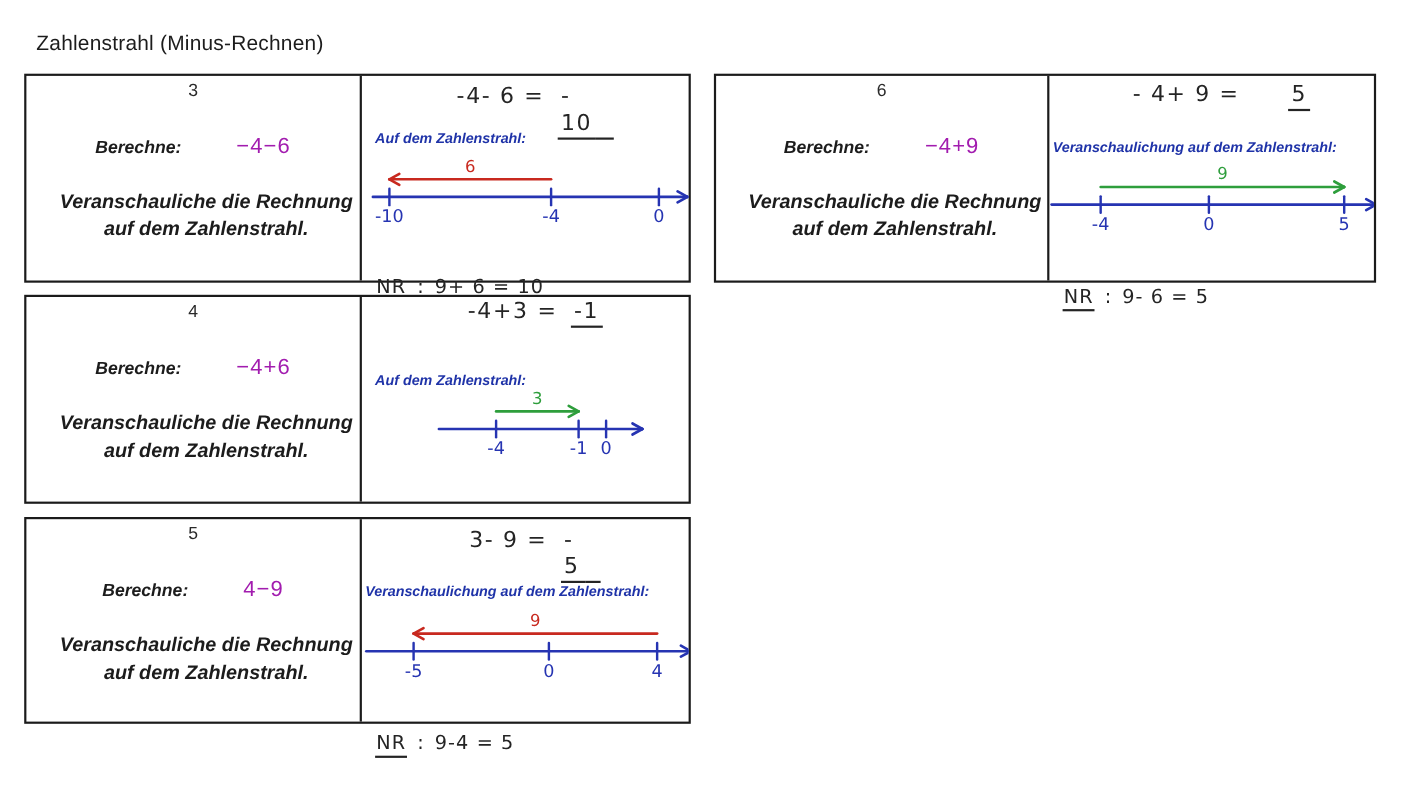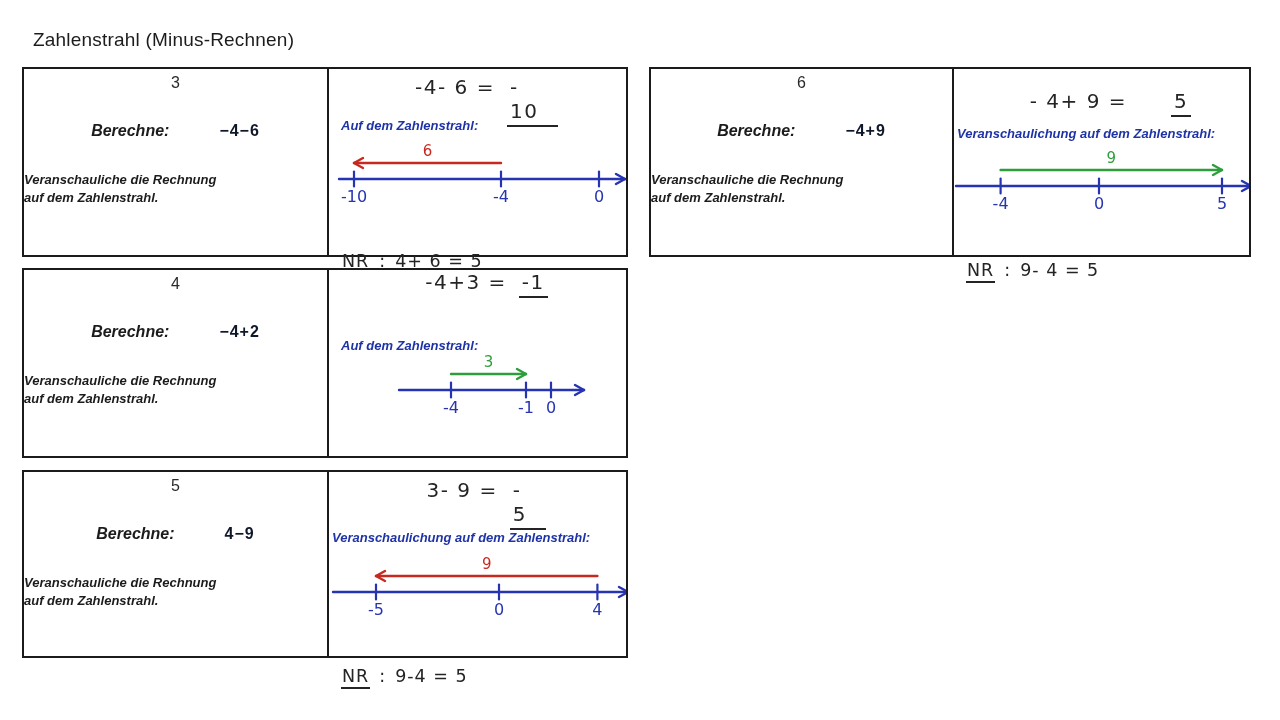--- a/index.html
+++ b/index.html
@@ -20,25 +20,25 @@
 
   .card-num {
     position:absolute; top:5px; left:0; width:100%;
     text-align:center; font-size:16px; color:#2a2a2a;
   }
   .ber-row {
     position:absolute; top:53px; left:0; width:100%;
     display:flex; justify-content:center; align-items:baseline; gap:50px;
   }
   .ber-label { font-weight:bold; font-style:italic; font-size:16px; }
-  .ber-expr  { font-size:16px; letter-spacing:1px; color:#0f172a;font-weight:bold; }
+  .ber-expr  { font-size:20px; letter-spacing:1px; color:#a21caf; }
   .instr {
-    position:absolute; top:102px; left:0; width:100%;
-    text-align:left; font-weight:bold; font-style:italic;
-    font-size:13px; line-height:1.4;
+    position:absolute; top:102px; left:12px; width:100%;
+    text-align:center; font-weight:bold; font-style:italic;
+    font-size:18px; line-height:1.4;
   }
 
   .hand { font-family:"DejaVu Sans", sans-serif; }
 
   .eq-row {
     position:absolute; left:0; width:100%;
     display:flex; justify-content:center; align-items:flex-start; gap:12px;
     font-size:20px; letter-spacing:1.5px; color:#242424;padding-left:18px;
   }
   .ans-wrap { display:inline-flex; flex-direction:row; align-items:flex-end; }
@@ -97,31 +97,31 @@
           <text x="270" y="59" text-anchor="middle" fill="#2634b2" font-size="16" font-family="DejaVu Sans, sans-serif">0</text>
           <line x1="172" y1="20" x2="25" y2="20" stroke="#c8291f" stroke-width="2.4" stroke-linecap="round"></line>
           <line x1="25" y1="20" x2="34" y2="15" stroke="#c8291f" stroke-width="2.4" stroke-linecap="round"></line>
           <line x1="25" y1="20" x2="34" y2="25" stroke="#c8291f" stroke-width="2.4" stroke-linecap="round"></line>
           <text x="98.5" y="13" text-anchor="middle" fill="#c8291f" font-size="15" font-family="DejaVu Sans, sans-serif">6</text>
         </svg>
       </div>
     <div class="nr-row hand" style="top:134px; left:12px;">
       <span class="nr-label">NR</span>
       <span>:</span>
-      <span>4+ 6 = 5</span>
+      <span>9+ 6 = 10</span>
     </div>
   </div>
 </div>
 
 <div class="card" style="left:22px; top:268px; width:606px; height:190px;">
   <div class="task-cell" style="width:303px;">
     <div class="card-num">4</div>
     <div class="ber-row">
       <span class="ber-label">Berechne:</span>
-      <span class="ber-expr">−4+2</span>
+      <span class="ber-expr">−4+6</span>
     </div>
     <div class="instr">
       <div>Veranschauliche die Rechnung</div>
       <div>auf dem Zahlenstrahl.</div>
     </div>
   </div>
   <div class="sol-cell">
     <div class="eq-row hand" style="top:0;">
       <span>-4+3  =</span>
       <span class="ans-wrap">
@@ -207,21 +207,21 @@
     <div class="ber-row">
       <span class="ber-label">Berechne:</span>
       <span class="ber-expr">−4+9</span>
     </div>
     <div class="instr">
       <div>Veranschauliche die Rechnung</div>
       <div>auf dem Zahlenstrahl.</div>
     </div>
   </div>
   <div class="sol-cell">
-    <div class="eq-row hand" style="top:20px;gap:44px;">
+    <div class="eq-row hand" style="top:4px;gap:44px;">
       <span>- 4+ 9  =</span>
       <span class="ans-wrap">
         <span class="ans">5</span>
         <span class="ans-u2"></span>
       </span>
     </div>
     <div class="nl-head" style="top: 57px; left: 3px; color: rgb(31, 51, 168);">Veranschaulichung auf dem Zahlenstrahl:</div>
     <div class="nl" style="top:81px;">
         <svg width="295" height="64">
           <line x1="2" y1="36" x2="297" y2="36" stroke="#2634b2" stroke-width="2.4" stroke-linecap="round"></line>
@@ -235,16 +235,16 @@
           <text x="268" y="59" text-anchor="middle" fill="#2634b2" font-size="16" font-family="DejaVu Sans, sans-serif">5</text>
           <line x1="46.599999999999994" y1="20" x2="268" y2="20" stroke="#2e9e3c" stroke-width="2.4" stroke-linecap="round"></line>
           <line x1="268" y1="20" x2="259" y2="15" stroke="#2e9e3c" stroke-width="2.4" stroke-linecap="round"></line>
           <line x1="268" y1="20" x2="259" y2="25" stroke="#2e9e3c" stroke-width="2.4" stroke-linecap="round"></line>
           <text x="157.3" y="13" text-anchor="middle" fill="#2e9e3c" font-size="15" font-family="DejaVu Sans, sans-serif">9</text>
         </svg>
       </div>
     <div class="nr-row hand" style="top:143px; left:12px;">
       <span class="nr-label">NR</span>
       <span>:</span>
-      <span>9- 4  = 5</span>
+      <span>9- 6  = 5</span>
     </div>
   </div>
 </div>
 
 </body></html>

